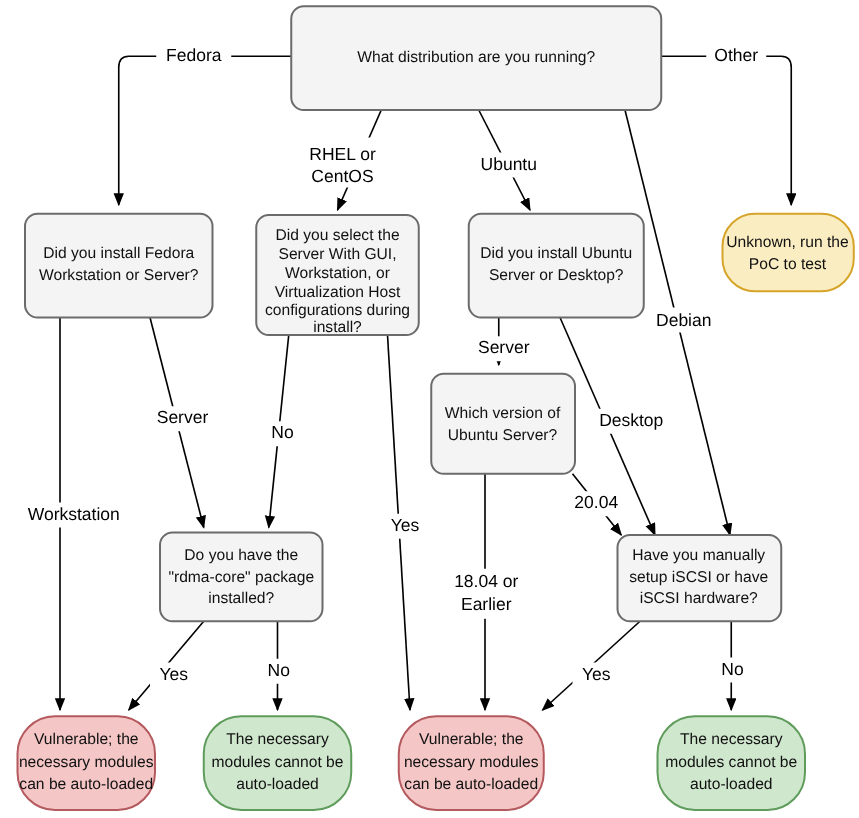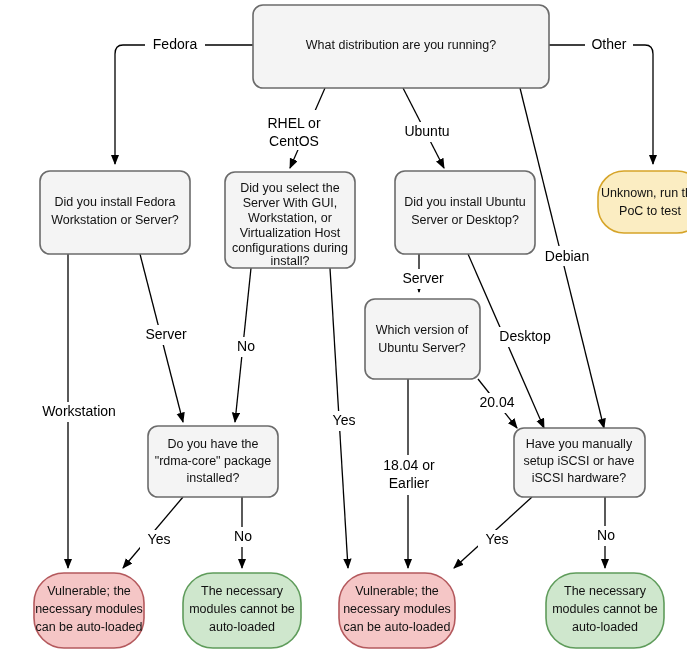--- a/index.html
+++ b/index.html
@@ -10,21 +10,20 @@
   body {
     width: 687px;
     height: 654px;
     overflow: hidden;
     font-family: "Liberation Sans", sans-serif;
   }
   #flowchart-root {
     position: relative;
     width: 562px;
     height: 654px;
-    margin-left: 20px;
   }
   svg.chart {
     display: block;
     width: 687px;
     height: 654px;
   }
   .node-shape {
     stroke-width: 1.6;
   }
   .node-decision {

